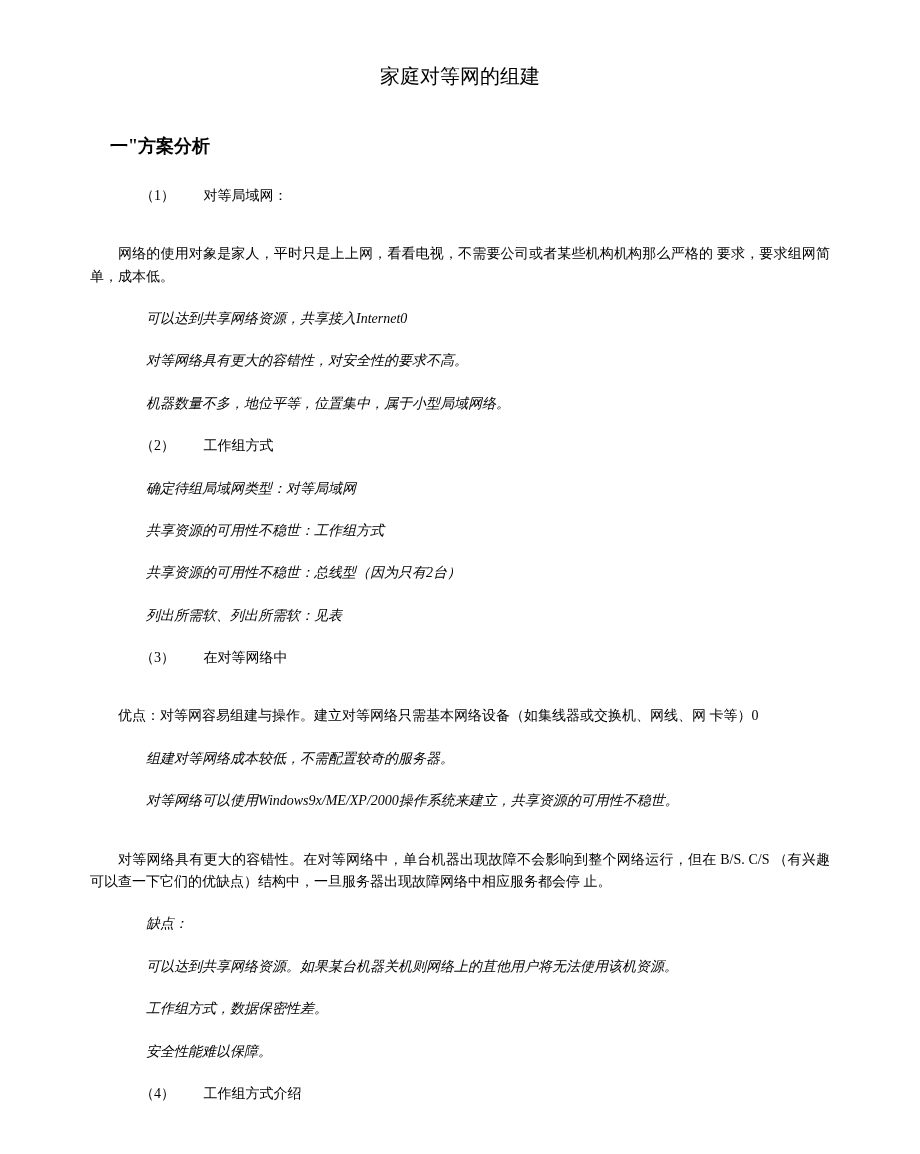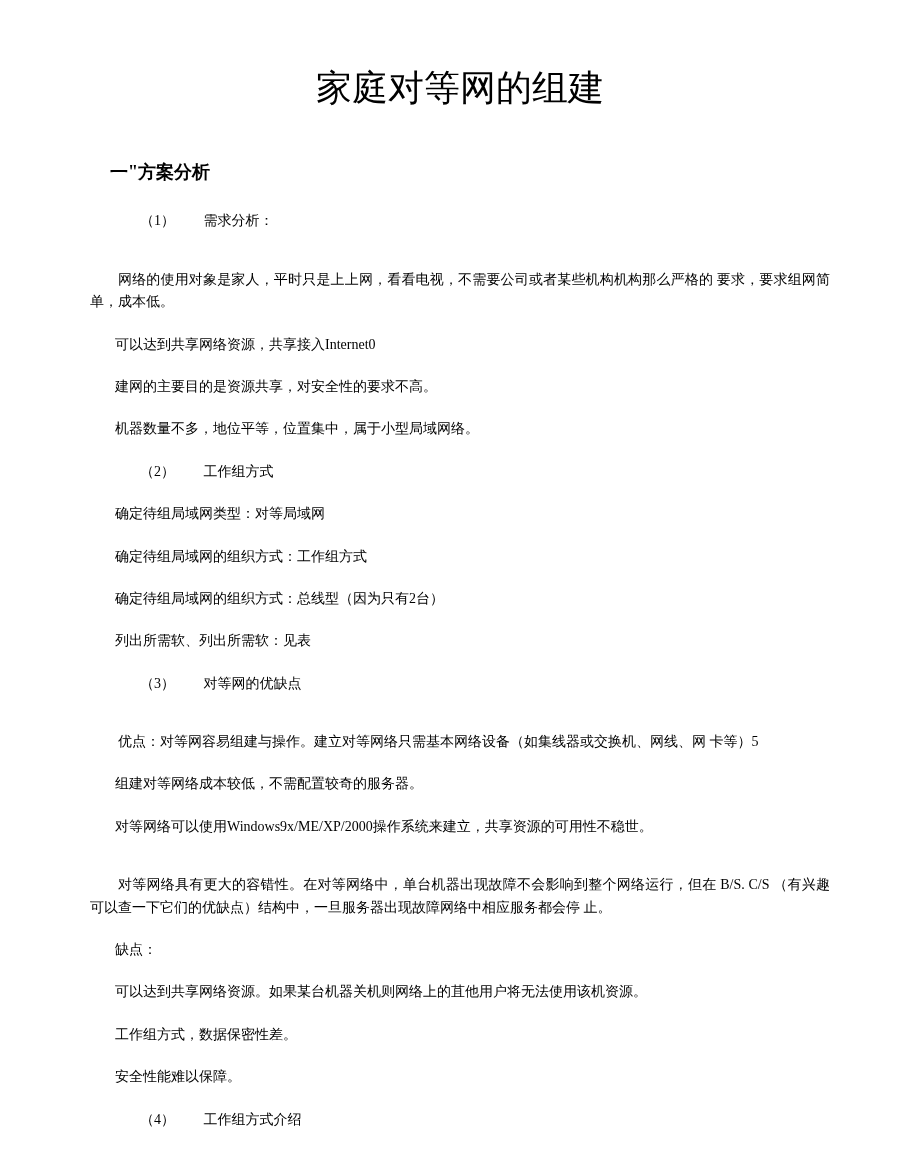--- a/index.html
+++ b/index.html
@@ -12,21 +12,21 @@
       height: 1154px;
       background: #ffffff;
       font-family: "SimSun", "宋体", serif;
       color: #000000;
       padding: 60px 90px 40px 90px;
       font-size: 14px;
       line-height: 1.6;
     }
     .title {
       text-align: center;
-      font-size: 36px;
+      font-size: 20px;
       font-weight: normal;
       margin-bottom: 40px;
       font-family: "SimSun", "宋体", serif;
     }
     .section-heading {
       font-size: 18px;
       margin-bottom: 24px;
       margin-left: 20px;
     }
     .numbered-item {
@@ -38,56 +38,57 @@
       width: 60px;
     }
     .paragraph {
       margin-bottom: 20px;
       text-indent: 2em;
       text-align: justify;
       margin-top: 36px;
     }
     .sub-para {
       margin-bottom: 20px;
-      margin-left: 25px;
+      margin-left: 56px;
+      font-style: italic;
     }
   </style>
 </head>
 <body>
 
 <h1 class="title">家庭对等网的组建</h1>
 
 <h2 class="section-heading">一"方案分析</h2>
 
 <div class="numbered-item">
   <span class="num">（1）</span>
-  <span>需求分析：</span>
+  <span>对等局域网：</span>
 </div>
 
 <p class="paragraph">网络的使用对象是家人，平时只是上上网，看看电视，不需要公司或者某些机构机构那么严格的 要求，要求组网简单，成本低。</p>
 <p class="sub-para">可以达到共享网络资源，共享接入Internet0</p>
-<p class="sub-para">建网的主要目的是资源共享，对安全性的要求不高。</p>
+<p class="sub-para">对等网络具有更大的容错性，对安全性的要求不高。</p>
 <p class="sub-para">机器数量不多，地位平等，位置集中，属于小型局域网络。</p>
 
 <div class="numbered-item">
   <span class="num">（2）</span>
   <span>工作组方式</span>
 </div>
 
 <p class="sub-para">确定待组局域网类型：对等局域网</p>
-<p class="sub-para">确定待组局域网的组织方式：工作组方式</p>
-<p class="sub-para">确定待组局域网的组织方式：总线型（因为只有2台）</p>
+<p class="sub-para">共享资源的可用性不稳世：工作组方式</p>
+<p class="sub-para">共享资源的可用性不稳世：总线型（因为只有2台）</p>
 <p class="sub-para">列出所需软、列出所需软：见表</p>
 
 <div class="numbered-item">
   <span class="num">（3）</span>
-  <span>对等网的优缺点</span>
+  <span>在对等网络中</span>
 </div>
 
-<p class="paragraph">优点：对等网容易组建与操作。建立对等网络只需基本网络设备（如集线器或交换机、网线、网 卡等）5</p>
+<p class="paragraph">优点：对等网容易组建与操作。建立对等网络只需基本网络设备（如集线器或交换机、网线、网 卡等）0</p>
 <p class="sub-para">组建对等网络成本较低，不需配置较奇的服务器。</p>
 <p class="sub-para">对等网络可以使用Windows9x/ME/XP/2000操作系统来建立，共享资源的可用性不稳世。</p>
 <p class="paragraph">对等网络具有更大的容错性。在对等网络中，单台机器出现故障不会影响到整个网络运行，但在 B/S. C/S （有兴趣可以查一下它们的优缺点）结构中，一旦服务器出现故障网络中相应服务都会停 止。</p>
 <p class="sub-para">缺点：</p>
 <p class="sub-para">可以达到共享网络资源。如果某台机器关机则网络上的苴他用户将无法使用该机资源。</p>
 <p class="sub-para">工作组方式，数据保密性差。</p>
 <p class="sub-para">安全性能难以保障。</p>
 
 <div class="numbered-item">
   <span class="num">（4）</span>

